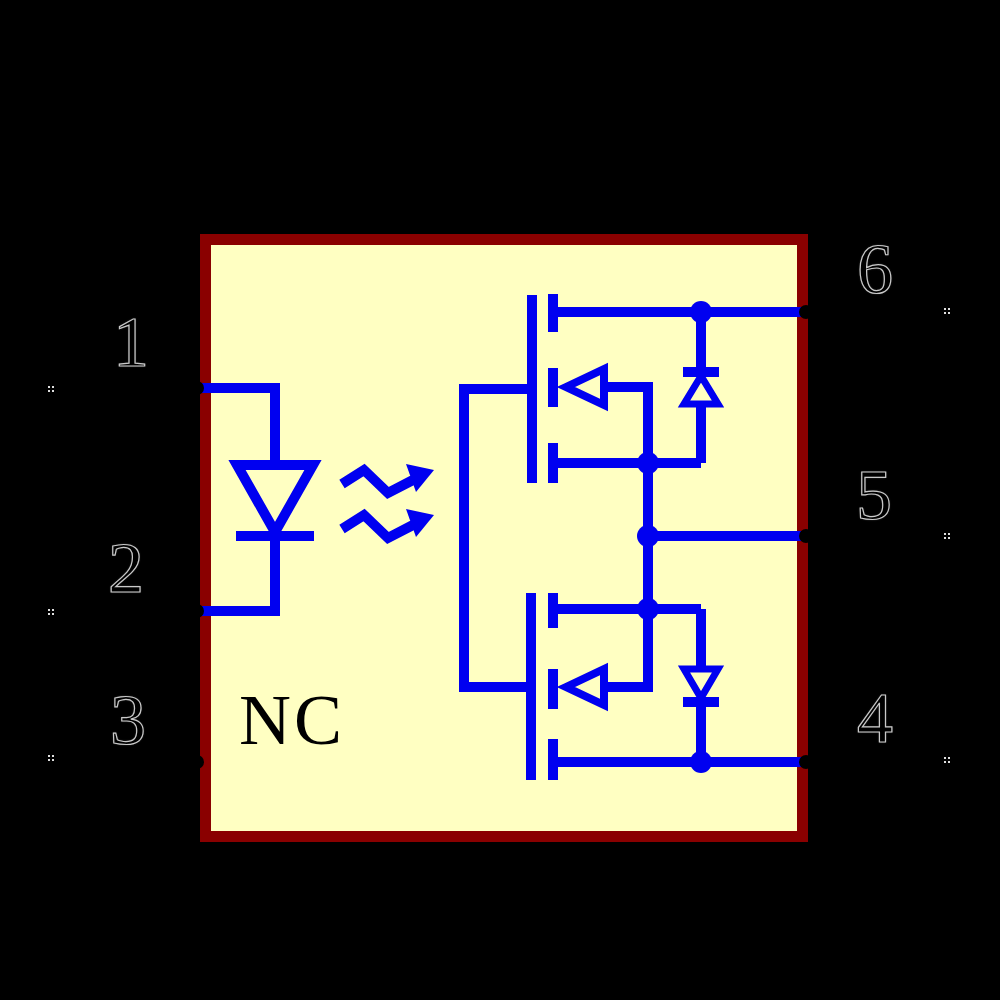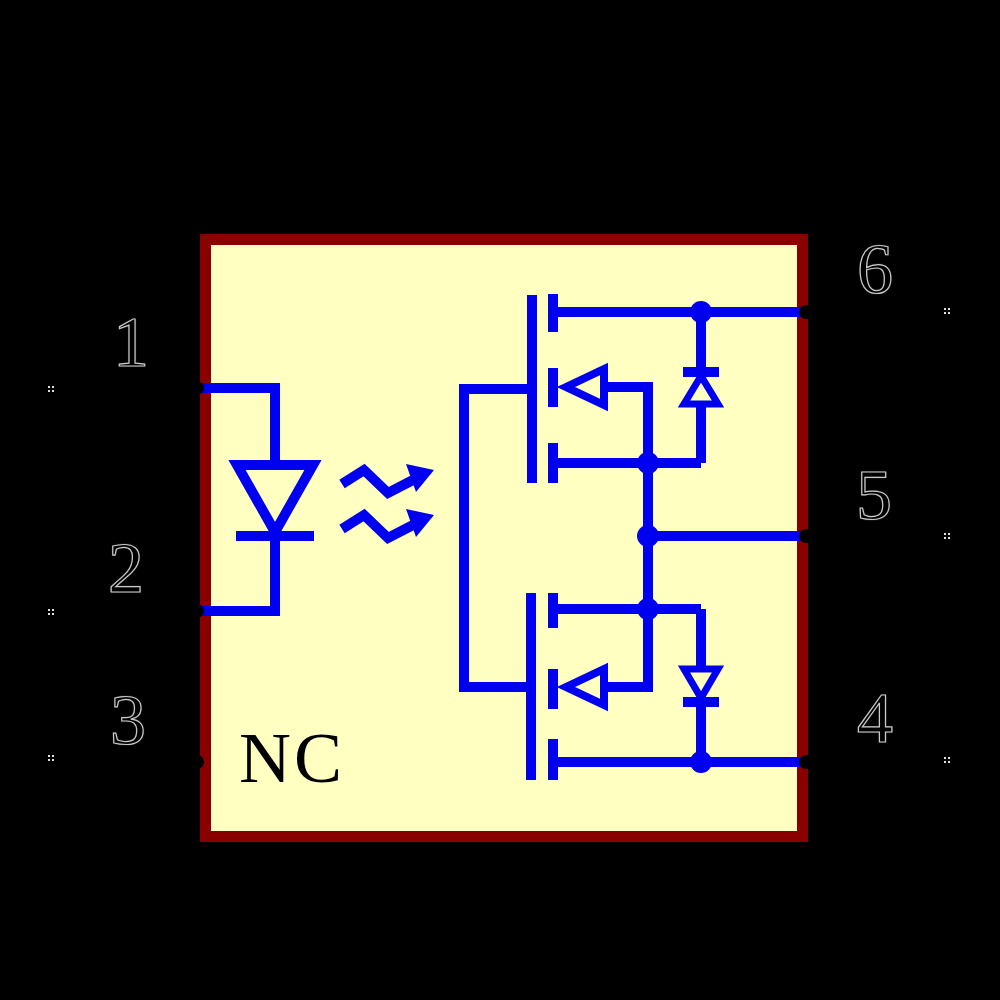--- a/index.html
+++ b/index.html
@@ -24,21 +24,21 @@
   .nub{fill:var(--pin-endpoint,#000);stroke:none;}
   .pin-digit{
     position:absolute;width:80px;text-align:center;
     font-size:72px;line-height:1;
     color:var(--pin-digit-fill,#000);
     -webkit-text-stroke:1.2px var(--pin-digit-outline,#C9C9C9);
     text-shadow:0 0 2px rgba(205,205,205,0.5);
     user-select:none;
   }
   .nc-label{
-    position:absolute;left:239px;top:722px;
+    position:absolute;left:239px;top:684px;
     font-size:72px;line-height:1;letter-spacing:3px;
     color:var(--nc-label,#000);
   }
   .pin-tick{
     position:absolute;width:2px;height:2px;
     background:var(--pin-tick,#DFDFDF);
     box-shadow:4px 0 0 var(--pin-tick,#DFDFDF),
                0 4px 0 var(--pin-tick,#DFDFDF),
                4px 4px 0 var(--pin-tick,#DFDFDF);
   }

